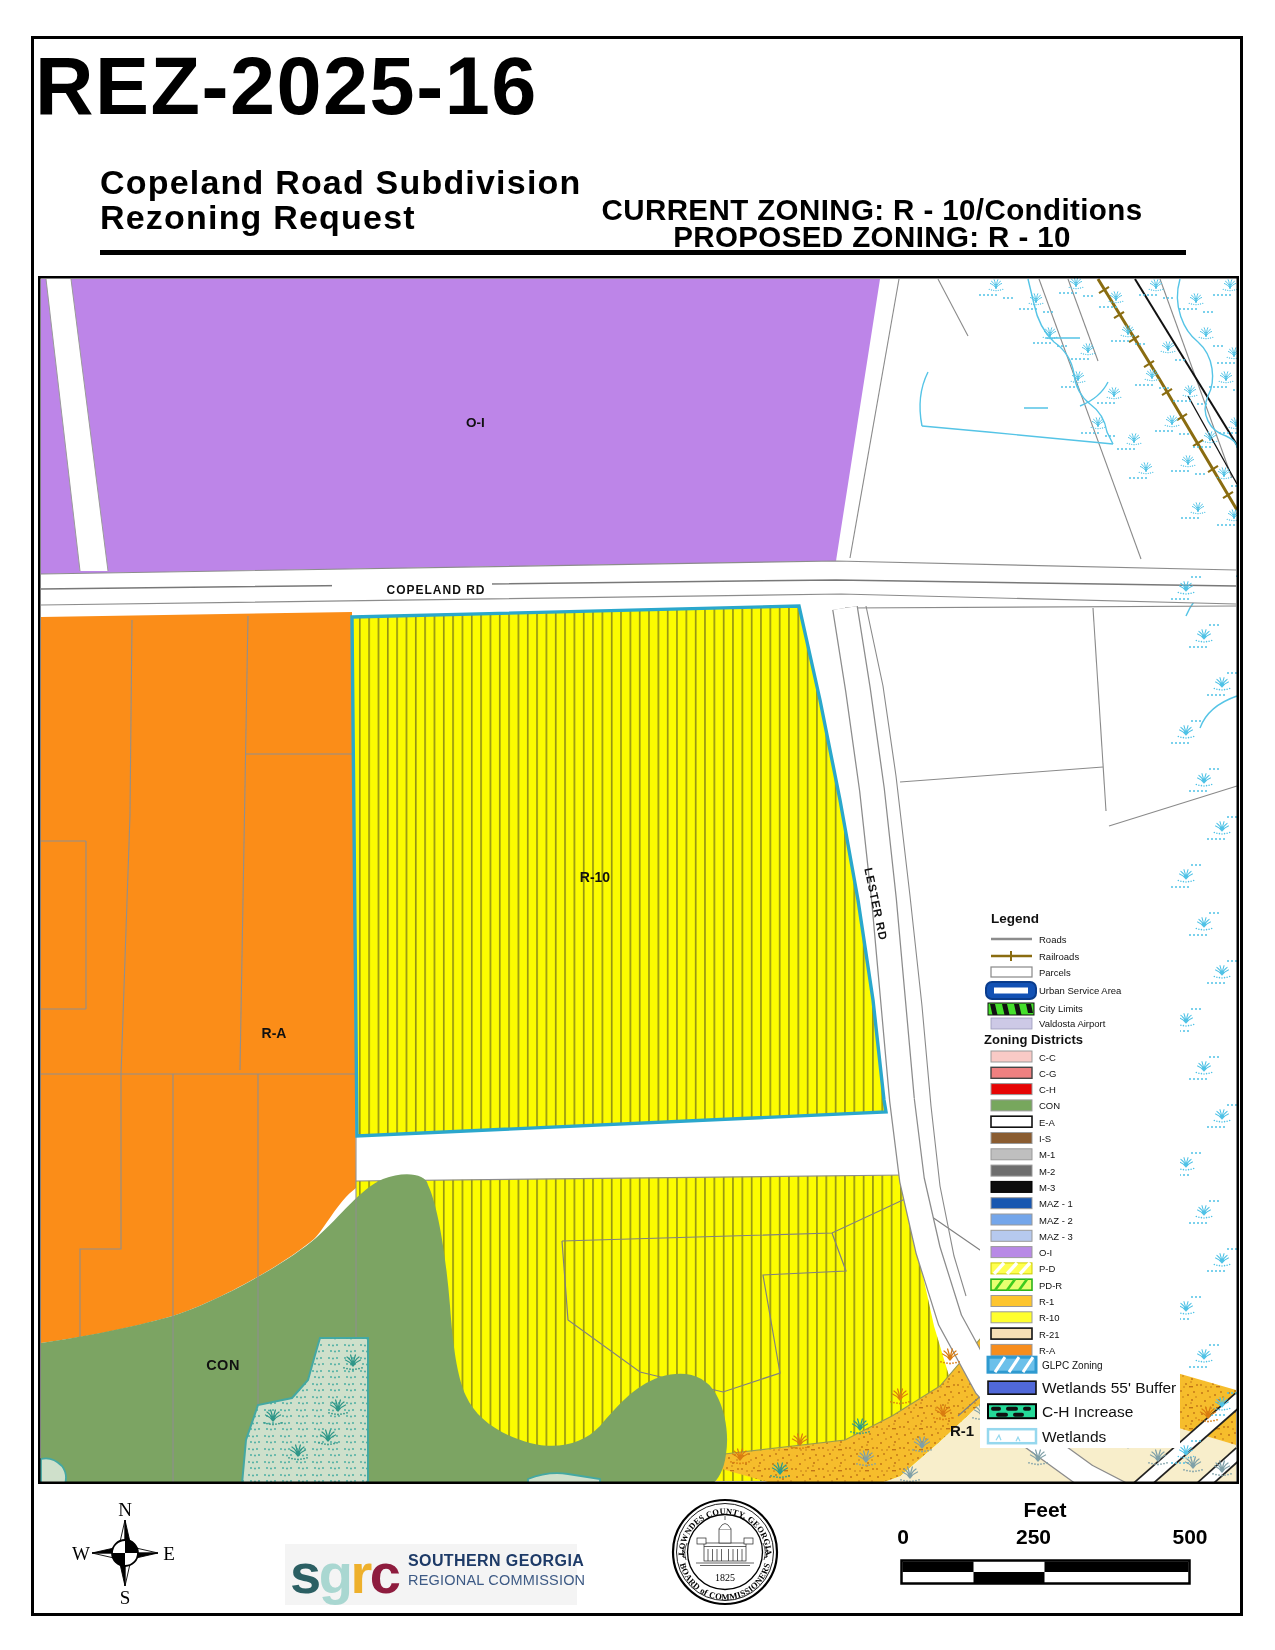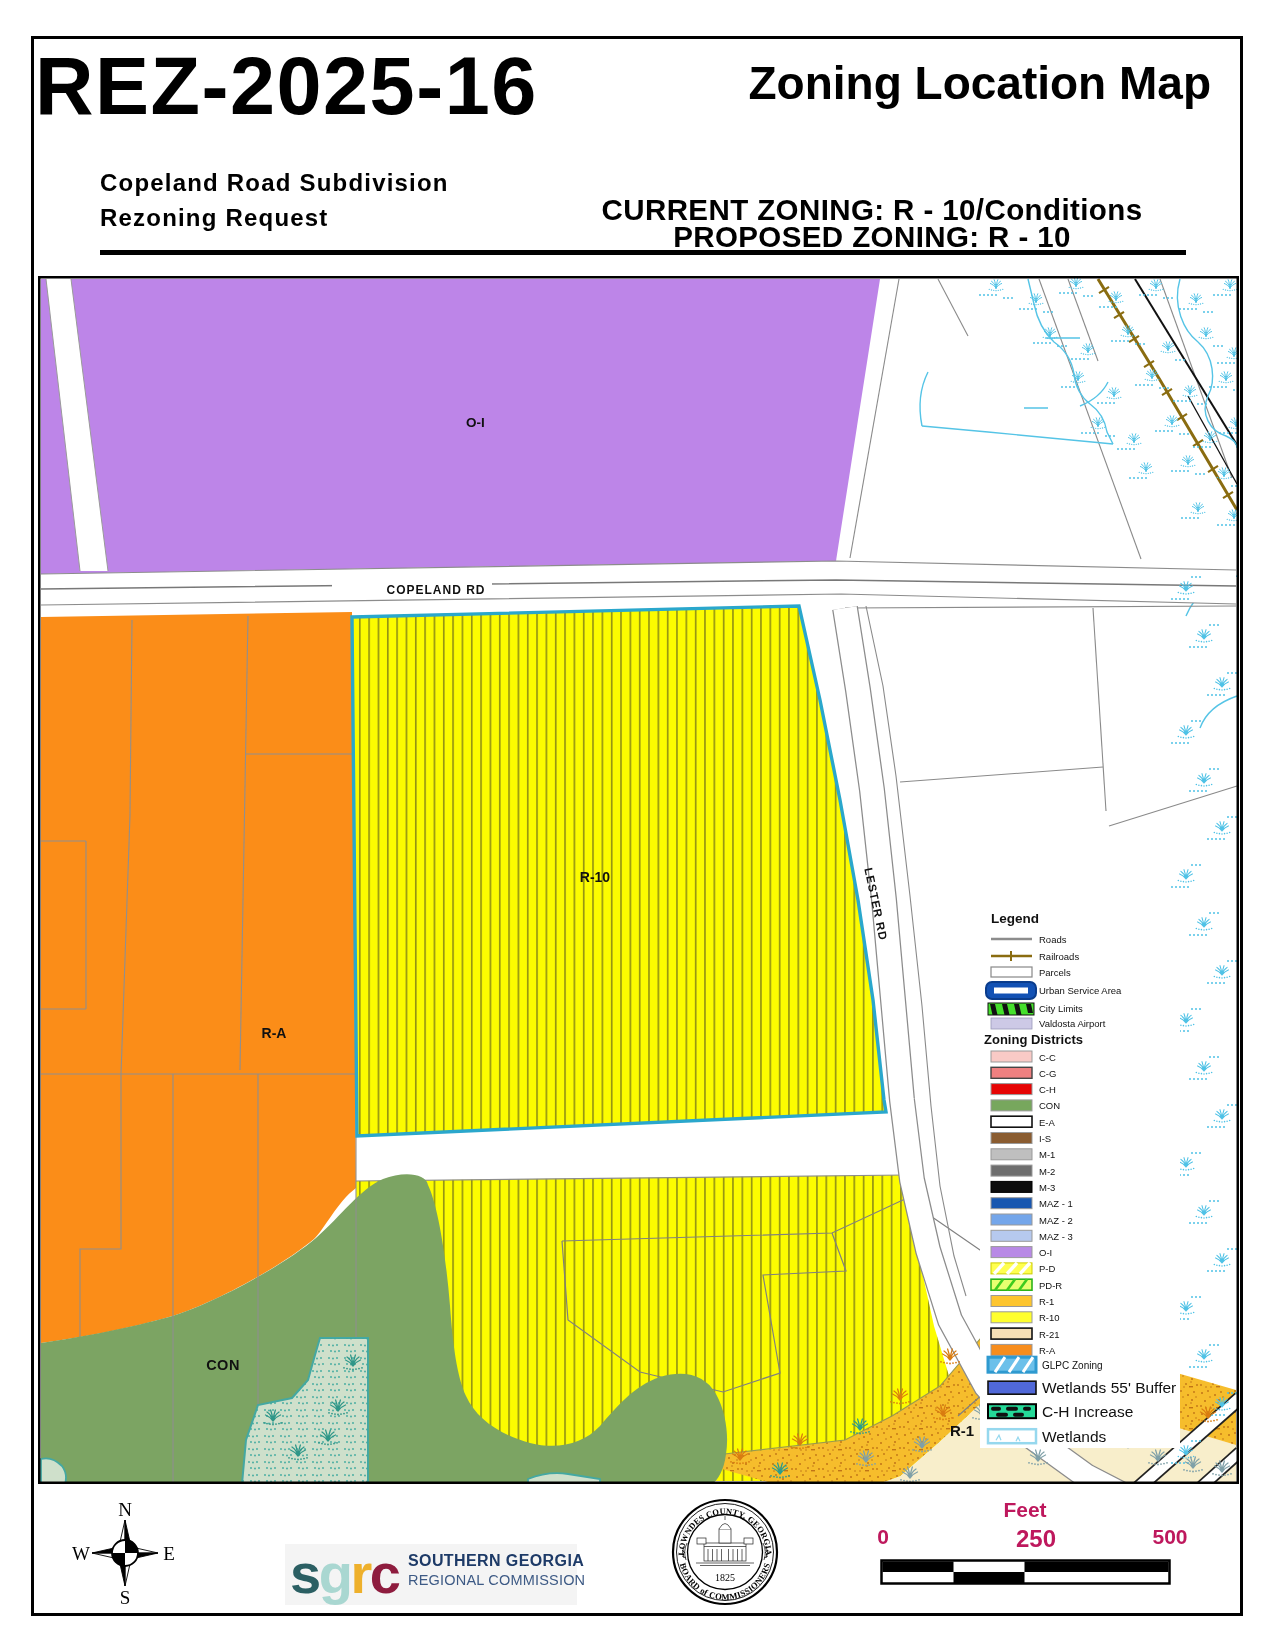--- a/index.html
+++ b/index.html
@@ -3,22 +3,21 @@
 <style>
 html,body{margin:0;padding:0;background:#fff}
 .page{position:relative;width:1243px;height:1650px;background:#fff;font-family:"Liberation Sans",sans-serif;overflow:hidden}
 .abs{position:absolute}
 </style></head>
 <body>
 <div class="page">
 <div class="abs" style="left:31px;top:36px;width:1206px;height:1574px;border:3px solid #000"></div>
 
 <div class="abs" style="left:35px;top:46px;font-size:81px;font-weight:bold;letter-spacing:1.5px;line-height:1">REZ-2025-16</div>
-<div class="abs" style="left:600px;top:60px;width:611px;text-align:right;font-size:46px;font-weight:bold;line-height:1">Zoning Location Map</div>
-<div class="abs" style="left:100px;top:165px;font-size:24px;font-weight:bold;line-height:35px;letter-spacing:1.2px">Copeland Road Subdivision<br>Rezoning Request</div>
+<div class="abs" style="left:100px;top:165px;font-size:34px;font-weight:bold;line-height:35px;letter-spacing:1.2px">Copeland Road Subdivision<br>Rezoning Request</div>
 <div class="abs" style="left:572px;top:196px;width:600px;text-align:center;font-size:29.5px;font-weight:bold;line-height:27px;letter-spacing:0.4px">CURRENT ZONING: R - 10/Conditions<br>PROPOSED ZONING: R - 10</div>
 <div class="abs" style="left:100px;top:250px;width:1086px;height:4.5px;background:#000"></div>
 
 <svg style="position:absolute;left:38px;top:276px" width="1201" height="1208" viewBox="0 0 1201 1208" xmlns="http://www.w3.org/2000/svg">
 <defs>
 <pattern id="vh" width="9.33" height="12" patternUnits="userSpaceOnUse">
           <path d="M4.6,0 V12" stroke="#4e4e20" stroke-width="1"></path>
         </pattern>
 <pattern id="stip" width="27" height="21" patternUnits="userSpaceOnUse">
  <g fill="#c07416">
@@ -650,24 +649,24 @@
         <rect x="74" y="41" width="9" height="6" fill="#fff"></rect>
 <line x1="26" y1="66" x2="84" y2="66"></line>
         <line x1="30" y1="68.5" x2="80" y2="68.5"></line>
 </g>
 <text x="55" y="84" font-family="Liberation Serif, serif" font-size="10" text-anchor="middle" fill="#000">1825</text>
 <g stroke="#000" stroke-width="0.7" fill="none">
         <path d="M14,49 q-3,6 0,12 M17,46 q-4,8 -1,17 M12,53 l3,3 M12,59 l4,2"></path>
         <path d="M96,49 q3,6 0,12 M93,46 q4,8 1,17 M98,53 l-3,3 M98,59 l-4,2"></path>
       </g>
 </svg>
-<div style="position:absolute;left:880px;top:1498px;width:300px;height:100px;font-family:'Liberation Sans',sans-serif;font-weight:bold;color:#be185d">
+<div style="position:absolute;left:900px;top:1498px;width:300px;height:100px;font-family:'Liberation Sans',sans-serif;font-weight:bold;color:#000000">
 <div style="position:absolute;left:0;top:0;width:290px;text-align:center;font-size:21px">Feet</div>
 <div style="position:absolute;left:-10px;top:27px;width:26px;text-align:center;font-size:21px">0</div>
-<div style="position:absolute;left:116px;top:27px;width:60px;text-align:right;font-size:24px">250</div>
+<div style="position:absolute;left:116px;top:27px;width:60px;text-align:left;font-size:21px">250</div>
 <div style="position:absolute;left:260px;top:27px;width:60px;text-align:center;font-size:21px">500</div>
 <svg style="position:absolute;left:0px;top:61px" width="294" height="28" viewBox="0 0 294 28">
 <rect x="1.5" y="1.5" width="288" height="23" fill="#fff" stroke="#000" stroke-width="2.5"></rect>
 <rect x="2.5" y="2.5" width="71" height="10.5" fill="#000"></rect>
 <rect x="144.5" y="2.5" width="144" height="10.5" fill="#000"></rect>
 <rect x="73.5" y="13" width="71" height="11" fill="#000"></rect>
 </svg>
 </div>
 </div>
 

